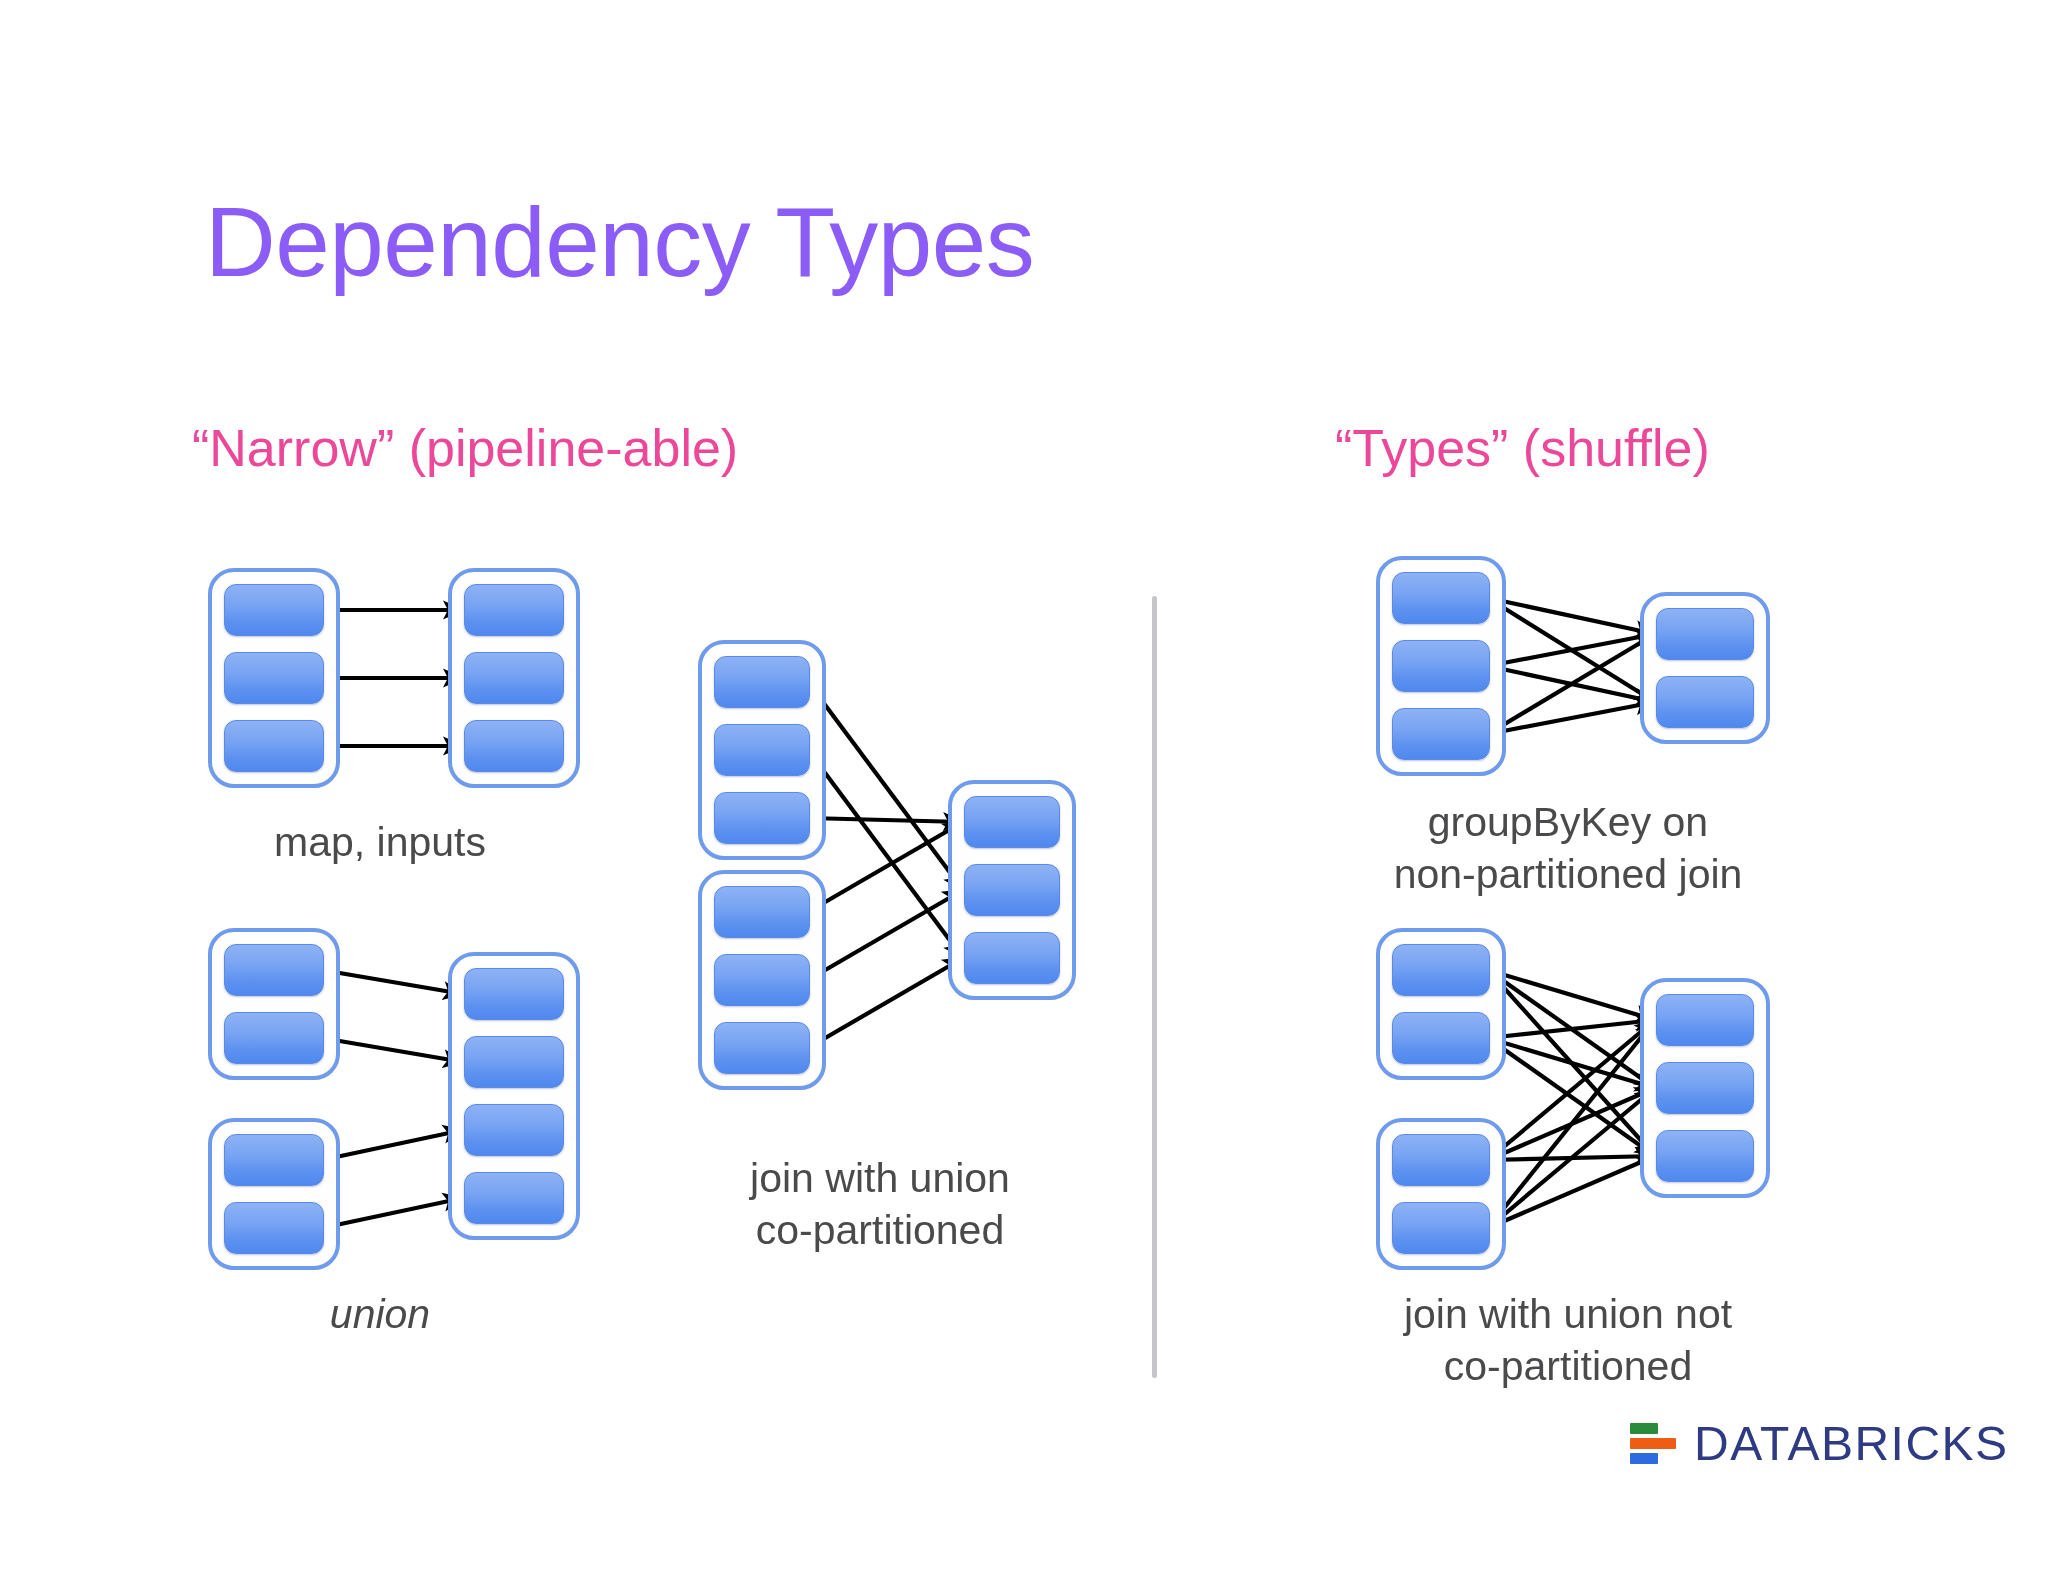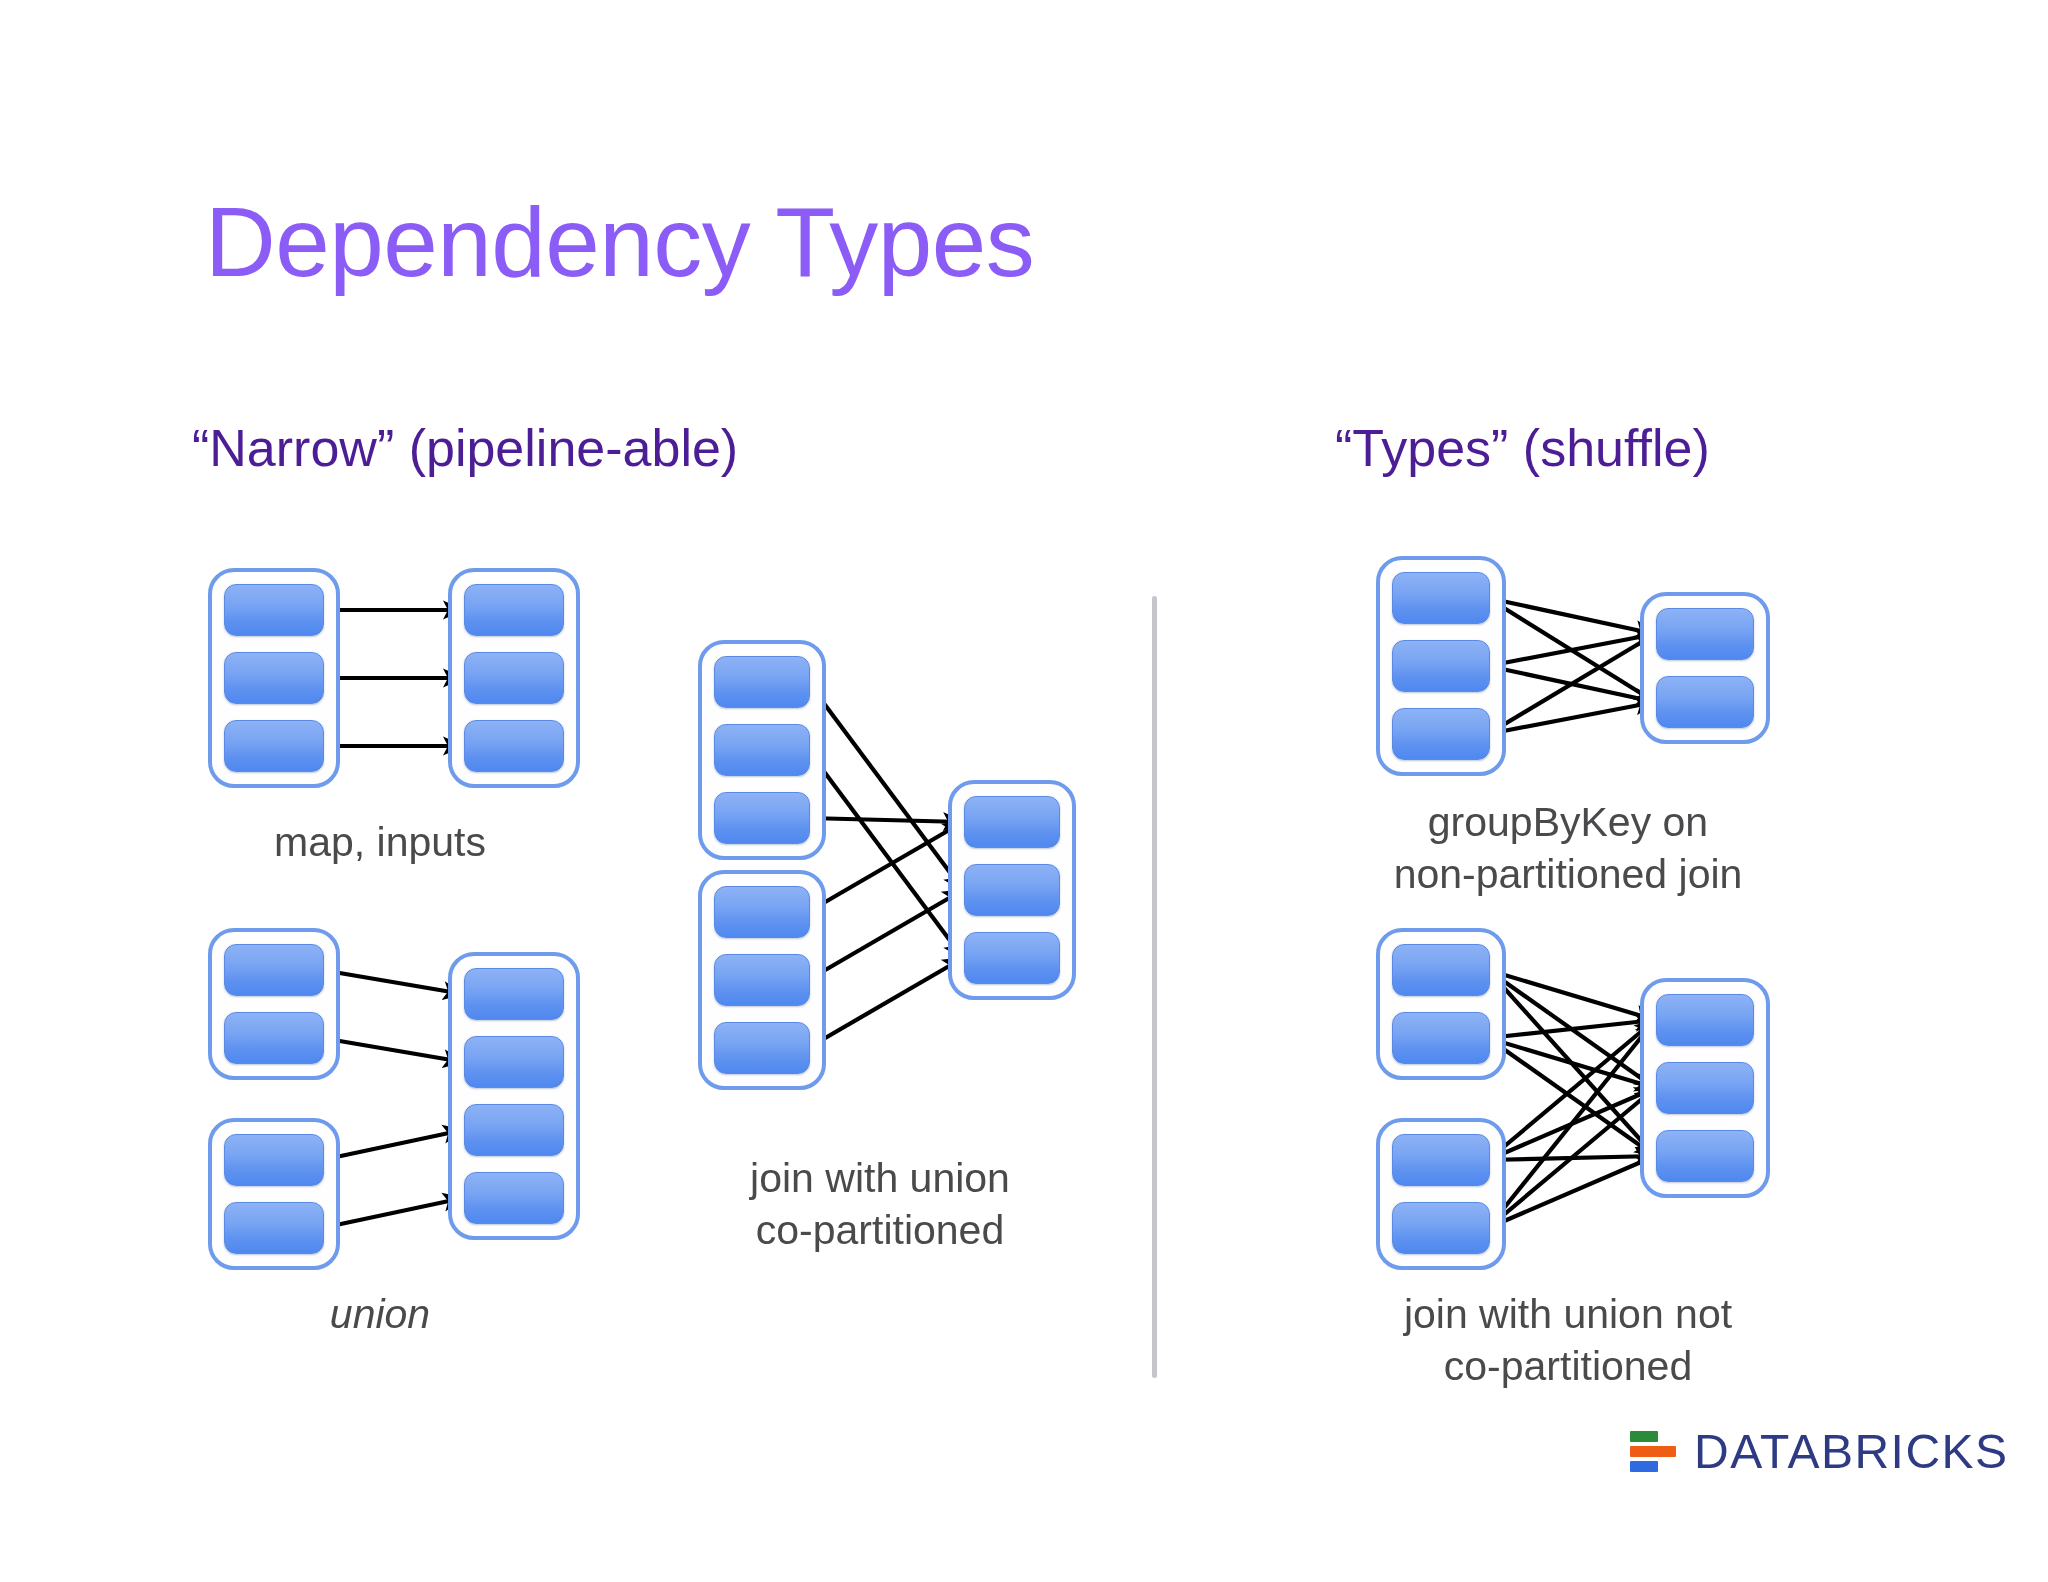--- a/index.html
+++ b/index.html
@@ -26,21 +26,21 @@
     color: #8b5cf6;
     letter-spacing: -0.5px;
     white-space: nowrap;
   }
 
   
   .col-heading {
     position: absolute;
     font-size: 52px;
     font-weight: 400;
-    color: #4c1d95;
+    color: #ec4899;
     white-space: nowrap;
   }
   #heading-narrow { left: 192px; top: 418px; }
   #heading-wide   { left: 1335px; top: 418px; }
 
   
   #section-divider {
     position: absolute;
     left: 1152px;
     top: 596px;
@@ -90,21 +90,20 @@
   }
 
   
   #databricks-logo {
     position: absolute;
     left: 1630px;
     top: 1416px;
     display: flex;
     align-items: center;
     gap: 18px;
-    margin-top: 8px;
   }
   #databricks-mark {
     position: relative;
     width: 46px;
     height: 46px;
   }
   #databricks-mark .bar {
     position: absolute;
     left: 0;
     height: 11px;

